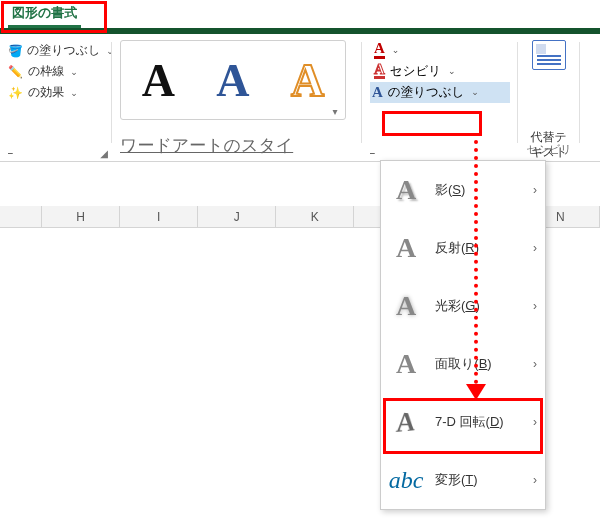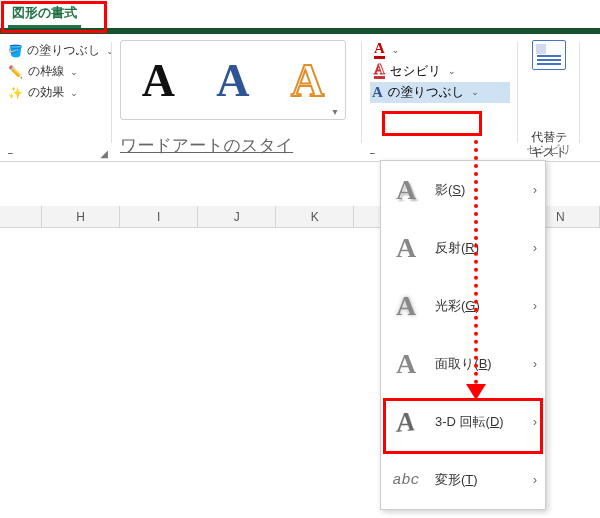--- a/index.html
+++ b/index.html
@@ -110,21 +110,21 @@
         <span class="aicon" style="color:#2f5597">A</span>
         <span>の塗りつぶし</span>
         <span class="chev">⌄</span>
       </div>
     </div>
     <div class="group-label">&nbsp;</div>
   </div>
 
   <div class="rgroup sep" style="width:62px;align-items:center">
     <div class="alt-icon"></div>
-    <div style="font-size:12px;text-align:right;color:#333;line-height:1.2;margin-top:4px">
+    <div style="font-size:12px;text-align:left;color:#333;line-height:1.2;margin-top:4px">
       <div>代替テ</div>
       <div>キスト</div>
     </div>
     <div class="acc-label" style="position:absolute;bottom:2px;left:50%;transform:translateX(-50%);white-space:nowrap">セシビリ</div>
   </div>
 </div>
 
 <div class="sheet">
   <div class="col-headers">
     <div class="col-h"></div>
@@ -167,26 +167,26 @@
     <span class="dd-icon">
         <span class="dd-A">A</span>
       </span>
     <span><span>面取り</span>(<u class="acc">B</u>)</span>
     <span class="arrow">›</span>
   </div>
   <div class="dd-item">
     <span class="dd-icon">
         <span class="dd-A" style="transform:perspective(40px) rotateY(22deg);color:#666">A</span>
       </span>
-    <span><span>3-D 回転</span>(<u class="acc">D</u>)</span>
+    <span><span>7-D 回転</span>(<u class="acc">D</u>)</span>
     <span class="arrow">›</span>
   </div>
   <div class="dd-item">
     <span class="dd-icon">
-        <span style="font-family:Liberation Mono, monospace;font-size:15px;font-style:italic;color:#737373">abc</span>
+        <span style="font-family:Liberation Serif, serif;font-size:24px;font-style:italic;color:#0369a1">abc</span>
       </span>
     <span><span>変形</span>(<u class="acc">T</u>)</span>
     <span class="arrow">›</span>
   </div>
 </div>
 
 <div class="dd-3d-highlight"></div>
 
 <div class="dotted-arrow">
   <div class="dotted-line"></div>

